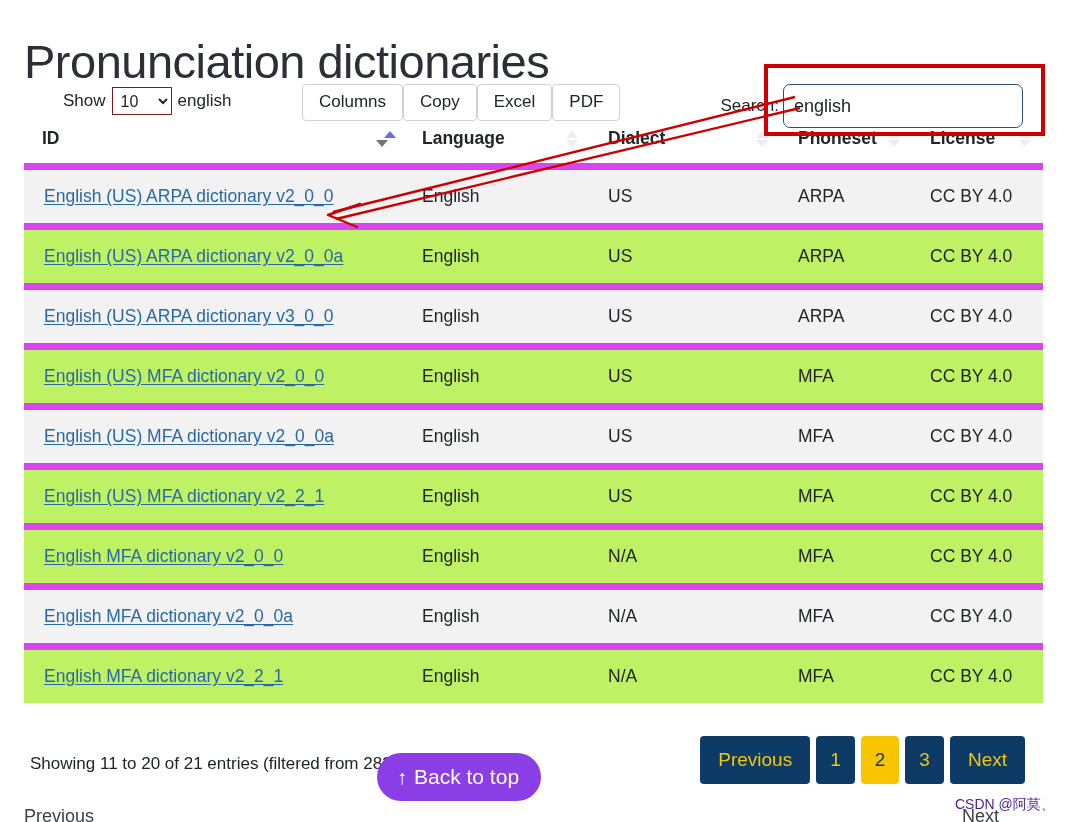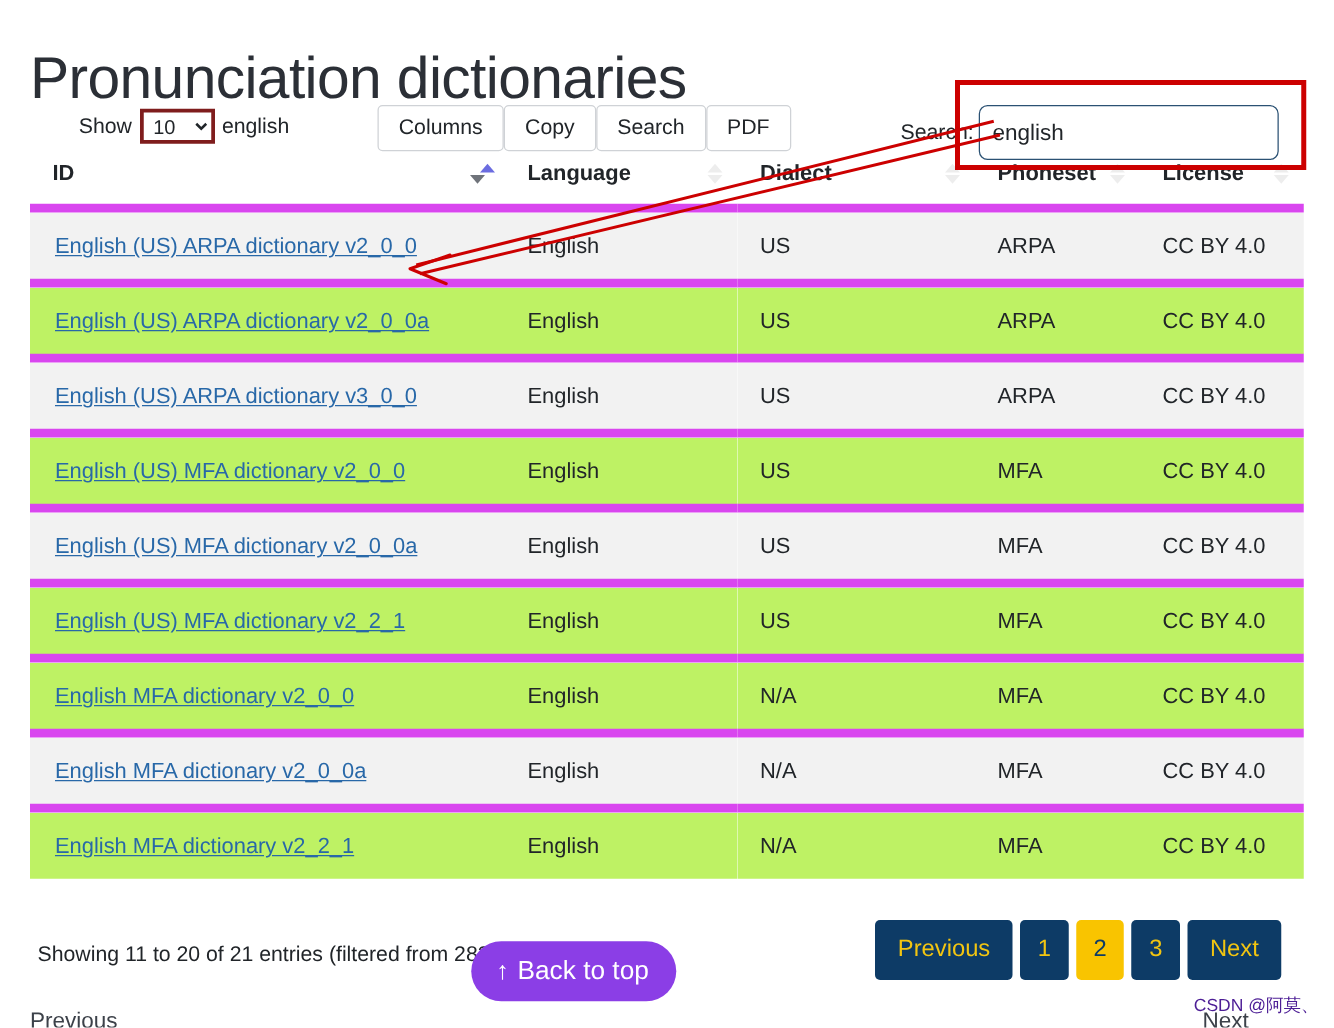--- a/index.html
+++ b/index.html
@@ -54,21 +54,21 @@
     white-space: nowrap;
     margin-left: 39px;
   }
   .length-group .lbl-pre { margin-right: 6px; }
   .length-group .lbl-post { margin-left: 6px; }
   select.length-select {
     font-family: "Liberation Sans", sans-serif;
     font-size: 16px;
     color: #212529;
     background: #ffffff;
-    border: 3px solid #7f1d1d;
+    border: 1px solid #7f1d1d;
     border-radius: 0;
     padding: 3px 2px 3px 4px;
     height: 28px;
     width: 60px;
   }
 
   .btn-group {
     position: absolute;
     left: 278px;
     top: 0;
@@ -326,21 +326,21 @@
         <option>25</option>
         <option>50</option>
         <option>100</option>
       </select>
       <span class="lbl-post">english</span>
     </div>
 
     <div class="btn-group">
       <button class="dt-button">Columns</button>
       <button class="dt-button">Copy</button>
-      <button class="dt-button">Search</button>
+      <button class="dt-button">Excel</button>
       <button class="dt-button">PDF</button>
     </div>
 
     <div class="search-group">
       <span class="search-label">Search:</span>
       <input class="search-input" type="text" value="english" style="">
     </div>
 
   </div>
 

